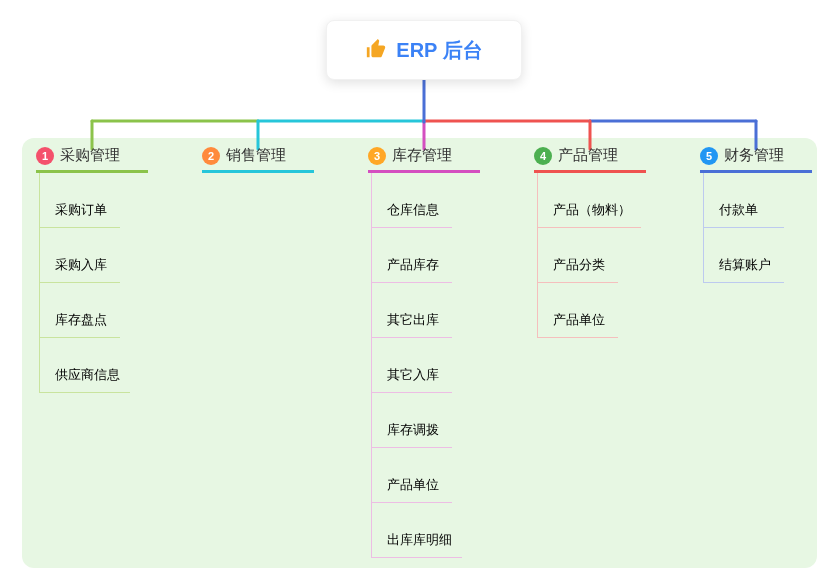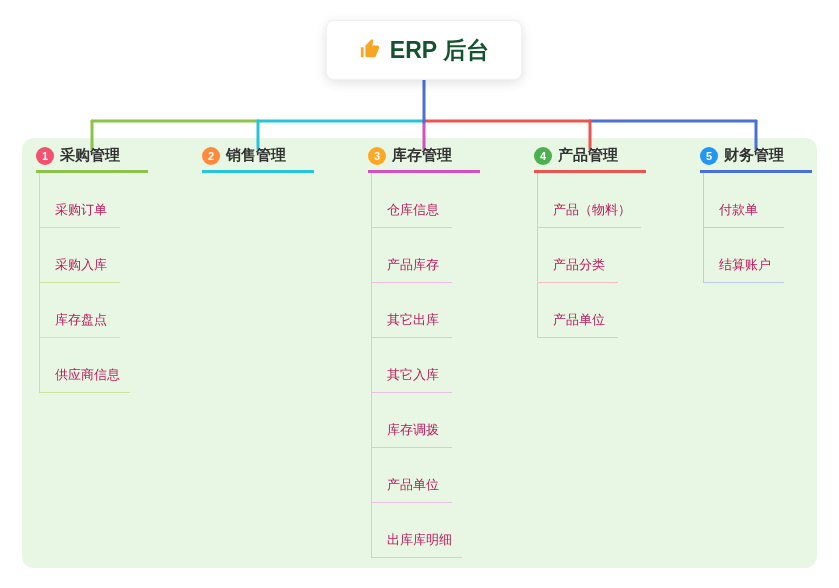--- a/index.html
+++ b/index.html
@@ -8,21 +8,21 @@
   .stage { position:relative; width:839px; height:588px; background:#fff; overflow:hidden; }
 
   
   .root-node {
     position:absolute; left:326px; top:20px; width:196px; height:60px;
     background:#fff; border:1px solid #f1f1f1; border-radius:8px;
     box-shadow:0 3px 12px rgba(0,0,0,.12);
     display:flex; align-items:center; justify-content:center; gap:9px;
     z-index:3;
   }
-  .root-label { font-size:23px; font-weight:600; color:#14532d; }
+  .root-label { font-size:20px; font-weight:600; color:#3b82f6; }
   .thumb-icon { width:22px; height:22px; fill:#f5a623; }
 
   
   .branch-panel {
     position:absolute; left:22px; top:138px; width:795px; height:430px;
     background:#e7f7e3; border-radius:12px; z-index:1;
   }
 
   
   .overlay { position:absolute; left:0; top:0; z-index:2; pointer-events:none; }
@@ -33,28 +33,28 @@
   .hdr {
     display:flex; align-items:center; gap:6px;
     width:112px; padding-bottom:5px;
     border-bottom:3px solid var(--c); cursor:default;
   }
   .badge {
     width:18px; height:18px; border-radius:50%; background:var(--b);
     color:#fff; font-size:11px; font-weight:700; flex:0 0 18px;
     display:flex; align-items:center; justify-content:center;
   }
-  .hlabel { font-size:15px; font-weight:700; color:#333; white-space:nowrap; }
+  .hlabel { font-size:15px; font-weight:400; color:#333; white-space:nowrap; }
   .kids { margin-left:3px; width:fit-content; border-left:1px solid var(--l); }
   .kid {
     height:55px; min-width:80px; width:fit-content;
     display:flex; align-items:flex-end;
     padding:0 10px 8px 15px;
     border-bottom:1px solid var(--l);
-    font-size:13px; color:#be185d; white-space:nowrap; cursor:default;
+    font-size:13px; color:#000000; white-space:nowrap; cursor:default;
   }
 </style>
 </head>
 <body>
 
 <div class="stage">
 
   <div class="branch-panel"></div>
 
   <svg class="overlay" width="839" height="588">

